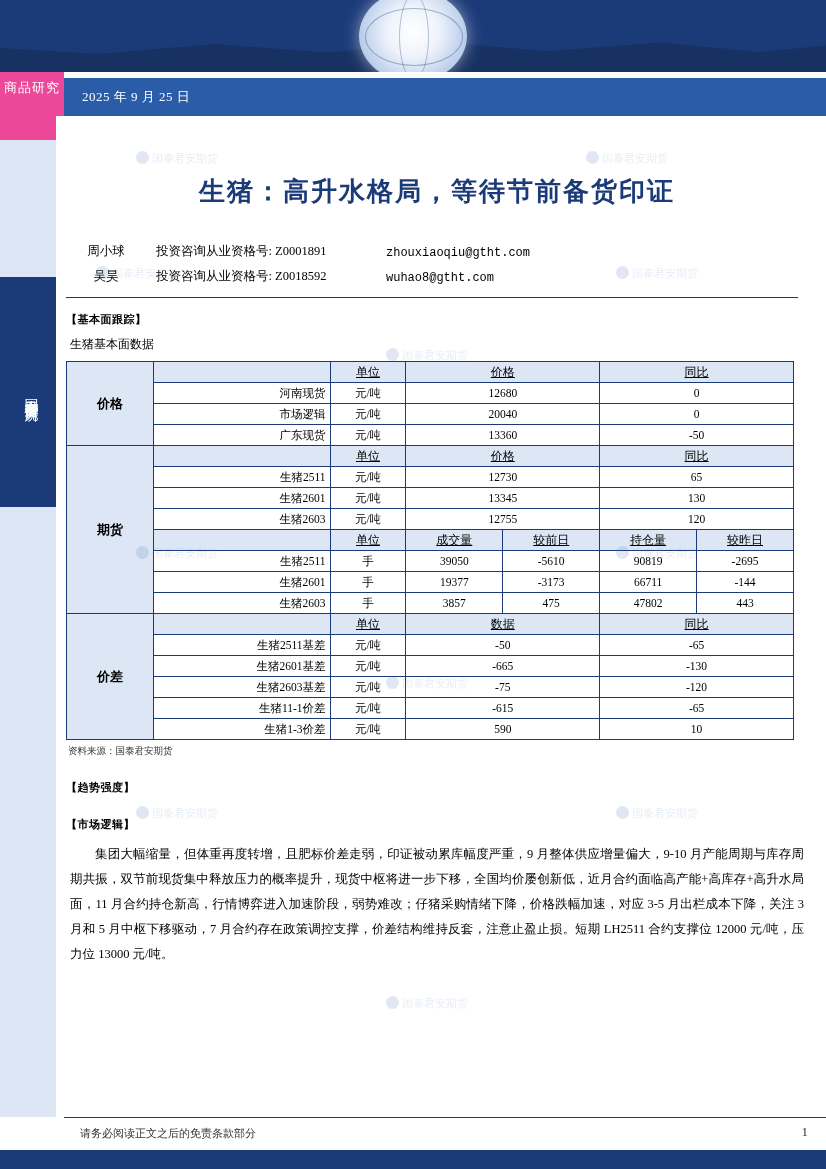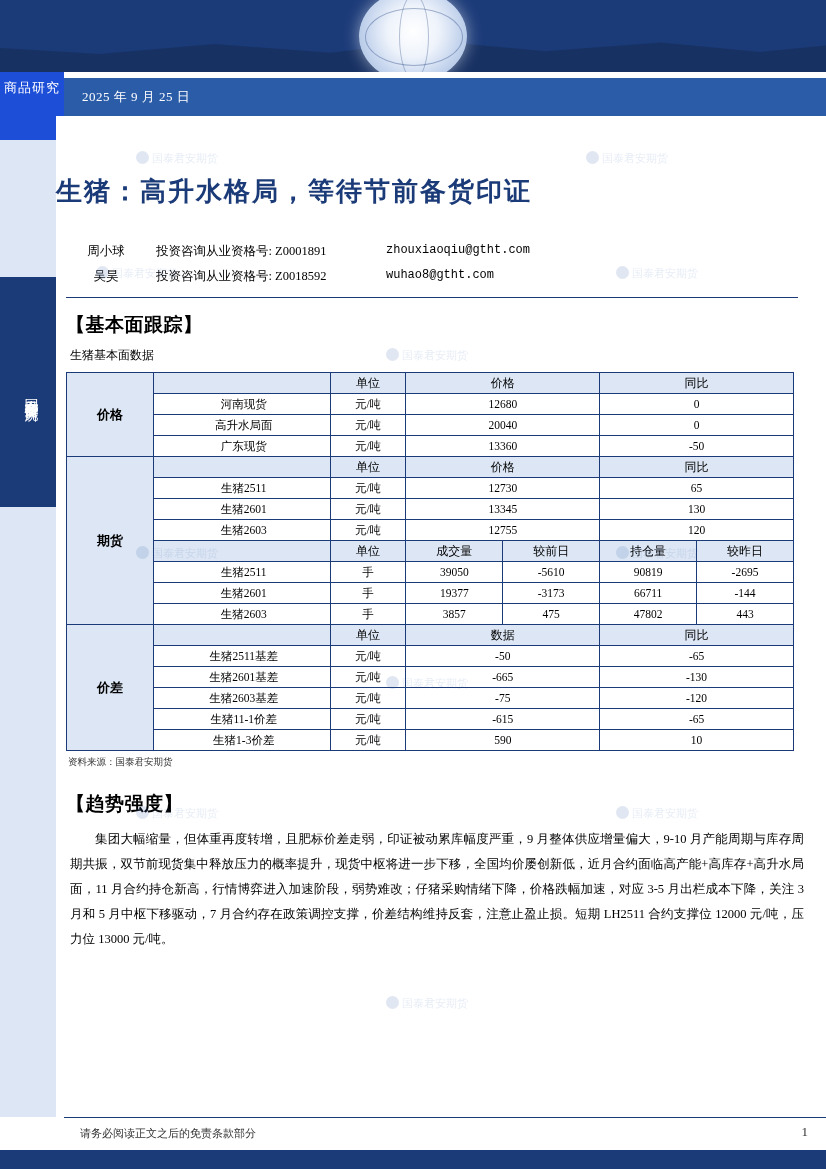--- a/index.html
+++ b/index.html
@@ -37,21 +37,21 @@
     content:"";position:absolute;left:40px;top:4px;width:28px;height:84px;
     border-radius:50%;border:1px solid rgba(27,58,120,.3);
   }
   
   .sidebar{
     position:absolute;left:0;top:72px;width:64px;height:1045px;
     background:#dce6f4;
   }
   .side-top{
     position:absolute;left:0;top:0;width:64px;height:68px;
-    background:#1d4ed8;
+    background:#ec4899;
   }
   .side-top .txt{
     color:#fff;font-size:13px;line-height:16px;text-align:center;
     padding-top:8px;letter-spacing:1px;font-family:"Liberation Sans",sans-serif;
   }
   .side-mid{
     position:absolute;left:0;top:205px;width:64px;height:230px;
     background:#1b3a78;
     display:flex;align-items:center;justify-content:center;
   }
@@ -68,52 +68,52 @@
   .datebar span{
     color:#fff;font-size:13px;font-family:Liberation Serif, serif;
     line-height:38px;padding-left:18px;letter-spacing:.5px;
   }
   
   .content{
     position:absolute;left:56px;top:116px;width:762px;height:1001px;
     background:#fff;
   }
   .title{
-    text-align:left;font-size:26px;color:#1b3a78;font-weight:bold;
+    text-align:center;font-size:26px;color:#1b3a78;font-weight:bold;
     margin:58px 0 0 0;letter-spacing:2px;
   }
   .authors{
     margin:34px 0 0 0;font-size:12.5px;color:#000;
   }
-  .authors .row{display:flex;align-items:flex-start;margin-bottom:8px;}
+  .authors .row{display:flex;align-items:flex-end;margin-bottom:8px;}
   .authors .nm{width:100px;text-align:center;}
   .authors .qual{width:230px;}
   .authors .mail{font-family:"Liberation Mono",monospace;font-size:12px;}
   .rule{height:1px;background:#1b3a78;margin:12px 20px 0 10px;}
   .sec-head{
-    font-size:19px;font-weight:bold;margin:14px 0 0 10px;letter-spacing:.5px;
+    font-size:11px;font-weight:bold;margin:14px 0 0 10px;letter-spacing:.5px;
   }
   .sub-head{font-size:12px;margin:9px 0 8px 14px;}
   
   table.data{
     border-collapse:collapse;margin:0 0 0 10px;width:728px;
     font-size:11.5px;
   }
   table.data td{
     border:1px solid #1b3a78;
     height:18px;padding:1px 4px;text-align:center;
     font-family:"Liberation Serif",serif;
   }
   table.data td.grp{
     background:#dce6f4;font-weight:bold;font-size:13px;width:78px;
   }
   table.data td.hd{
-    background:#dce6f4;font-weight:normal;font-size:12px;
-  }
-  table.data td.lbl{text-align:center;padding-left:8px;}
+    background:#dce6f4;font-weight:normal;font-size:12px;text-decoration:underline;
+  }
+  table.data td.lbl{text-align:right;padding-left:8px;}
   .src{font-size:9.5px;margin:5px 12px 0 12px;color:#333;}
   .note{font-size:9px;margin:8px 0 0 34px;color:#333;line-height:14px;}
   .para{
     font-size:12.5px;line-height:25px;margin:10px 14px 0 14px;
     text-align:justify;text-indent:25px;
   }
   .strength{font-size:12.5px;margin:14px 0 0 44px;}
   
   .footerline{
     position:absolute;left:64px;top:1117px;width:762px;height:1px;background:#1b3a78;
@@ -202,21 +202,21 @@
       <td class="hd" colspan="2">价格</td>
       <td class="hd" colspan="2">同比</td>
     </tr>
     <tr>
       <td class="lbl">河南现货</td>
       <td>元/吨</td>
       <td colspan="2">12680</td>
       <td colspan="2">0</td>
     </tr>
     <tr>
-      <td class="lbl">高升水局面</td>
+      <td class="lbl">市场逻辑</td>
       <td>元/吨</td>
       <td colspan="2">20040</td>
       <td colspan="2">0</td>
     </tr>
     <tr>
       <td class="lbl">广东现货</td>
       <td>元/吨</td>
       <td colspan="2">13360</td>
       <td colspan="2">-50</td>
     </tr>
@@ -316,20 +316,21 @@
       <td colspan="2">590</td>
       <td colspan="2">10</td>
     </tr>
   </tbody>
     </table>
 
   <div class="src">资料来源：国泰君安期货</div>
 
   <div class="sec-head" style="margin-top:22px;">【趋势强度】</div>
 
+  <div class="sec-head" style="margin-top:22px;">【市场逻辑】</div>
   <div class="para">集团大幅缩量，但体重再度转增，且肥标价差走弱，印证被动累库幅度严重，9 月整体供应增量偏大，9-10 月产能周期与库存周期共振，双节前现货集中释放压力的概率提升，现货中枢将进一步下移，全国均价屡创新低，近月合约面临高产能+高库存+高升水局面，11 月合约持仓新高，行情博弈进入加速阶段，弱势难改；仔猪采购情绪下降，价格跌幅加速，对应 3-5 月出栏成本下降，关注 3 月和 5 月中枢下移驱动，7 月合约存在政策调控支撑，价差结构维持反套，注意止盈止损。短期 LH2511 合约支撑位 12000 元/吨，压力位 13000 元/吨。</div>
 
 </div>
 
 <div class="footerline"></div>
 <div class="footer">
   <div class="l">请务必阅读正文之后的免责条款部分</div>
   <div class="r">1</div>
 </div>
 <div class="bottombar"></div>

